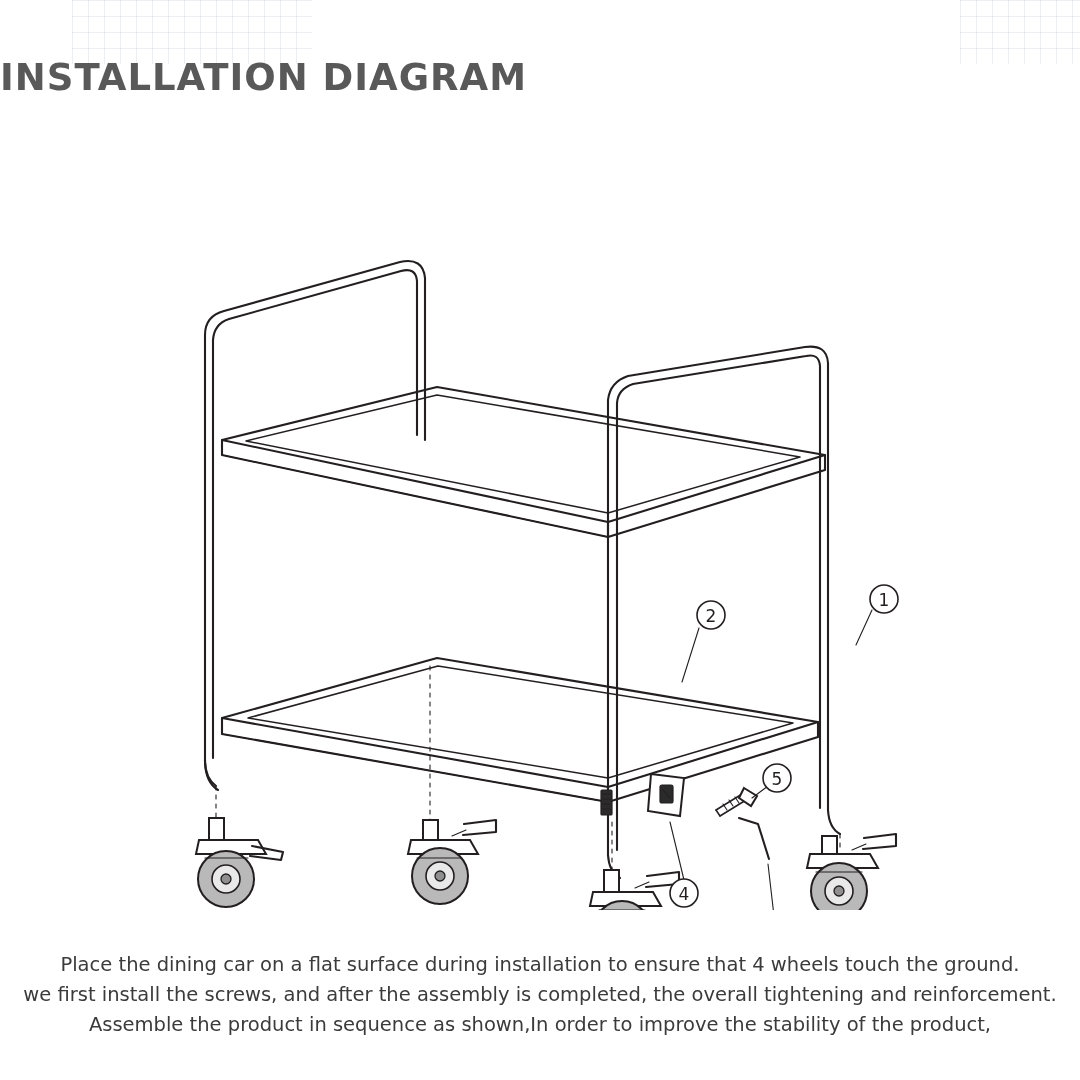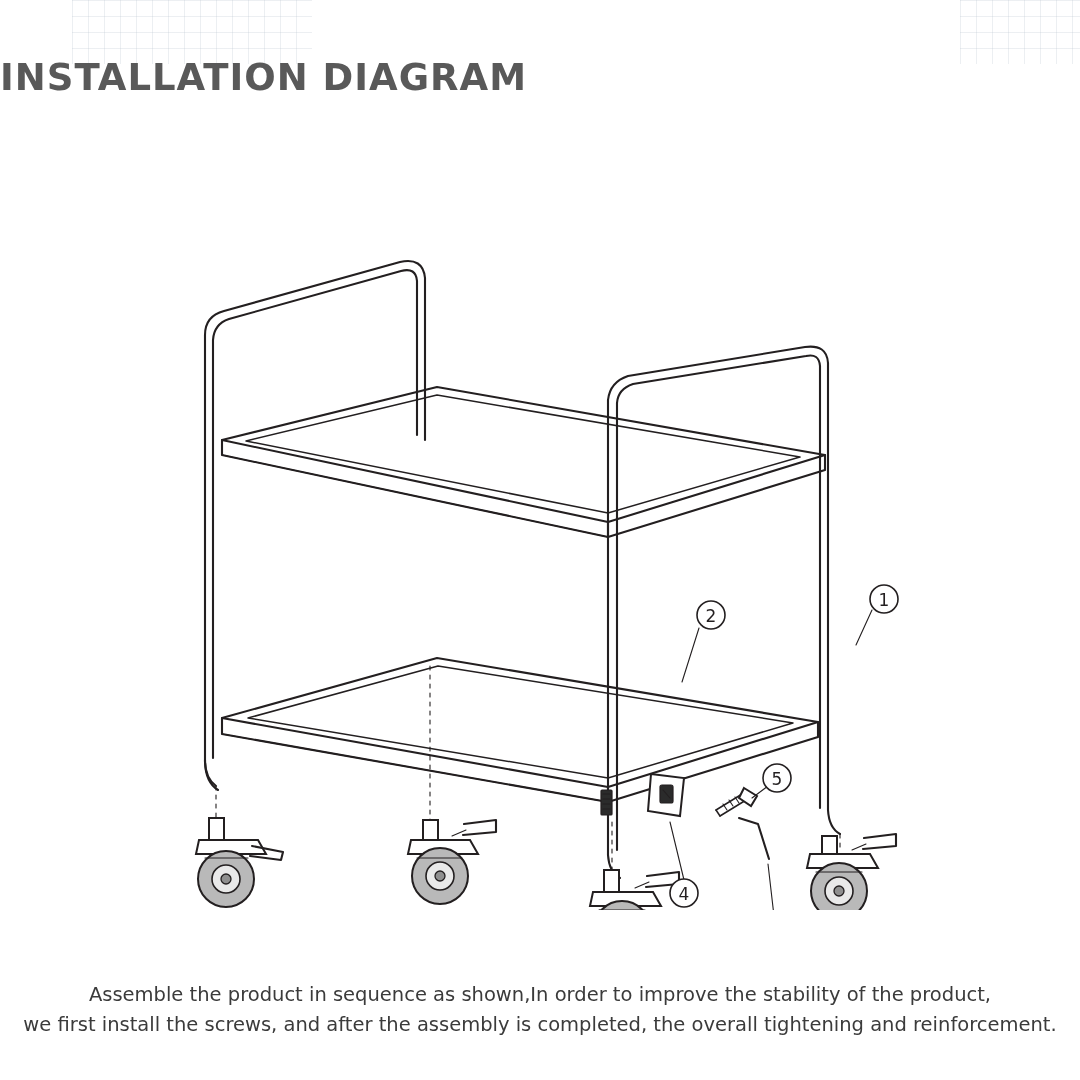--- a/index.html
+++ b/index.html
@@ -256,17 +256,18 @@
       </g>
       <g>
         <circle class="callout-circle" cx="526" cy="827" r="14"></circle>
         <text class="callout-text" x="526" y="828">7</text>
       </g>
 
     </svg>
   </div>
 
   <div class="caption">
+    <span>Place the dining car on a flat surface during installation to ensure that 4 wheels touch the ground.</span>
+    <span>we first install the screws, and after the assembly is completed, the overall tightening and reinforcement.</span>
     <span>Assemble the product in sequence as shown,In order to improve the stability of the product,</span>
-    <span>we first install the screws, and after the assembly is completed, the overall tightening and reinforcement.</span>
   </div>
 
 </div>
 
 </body></html>

